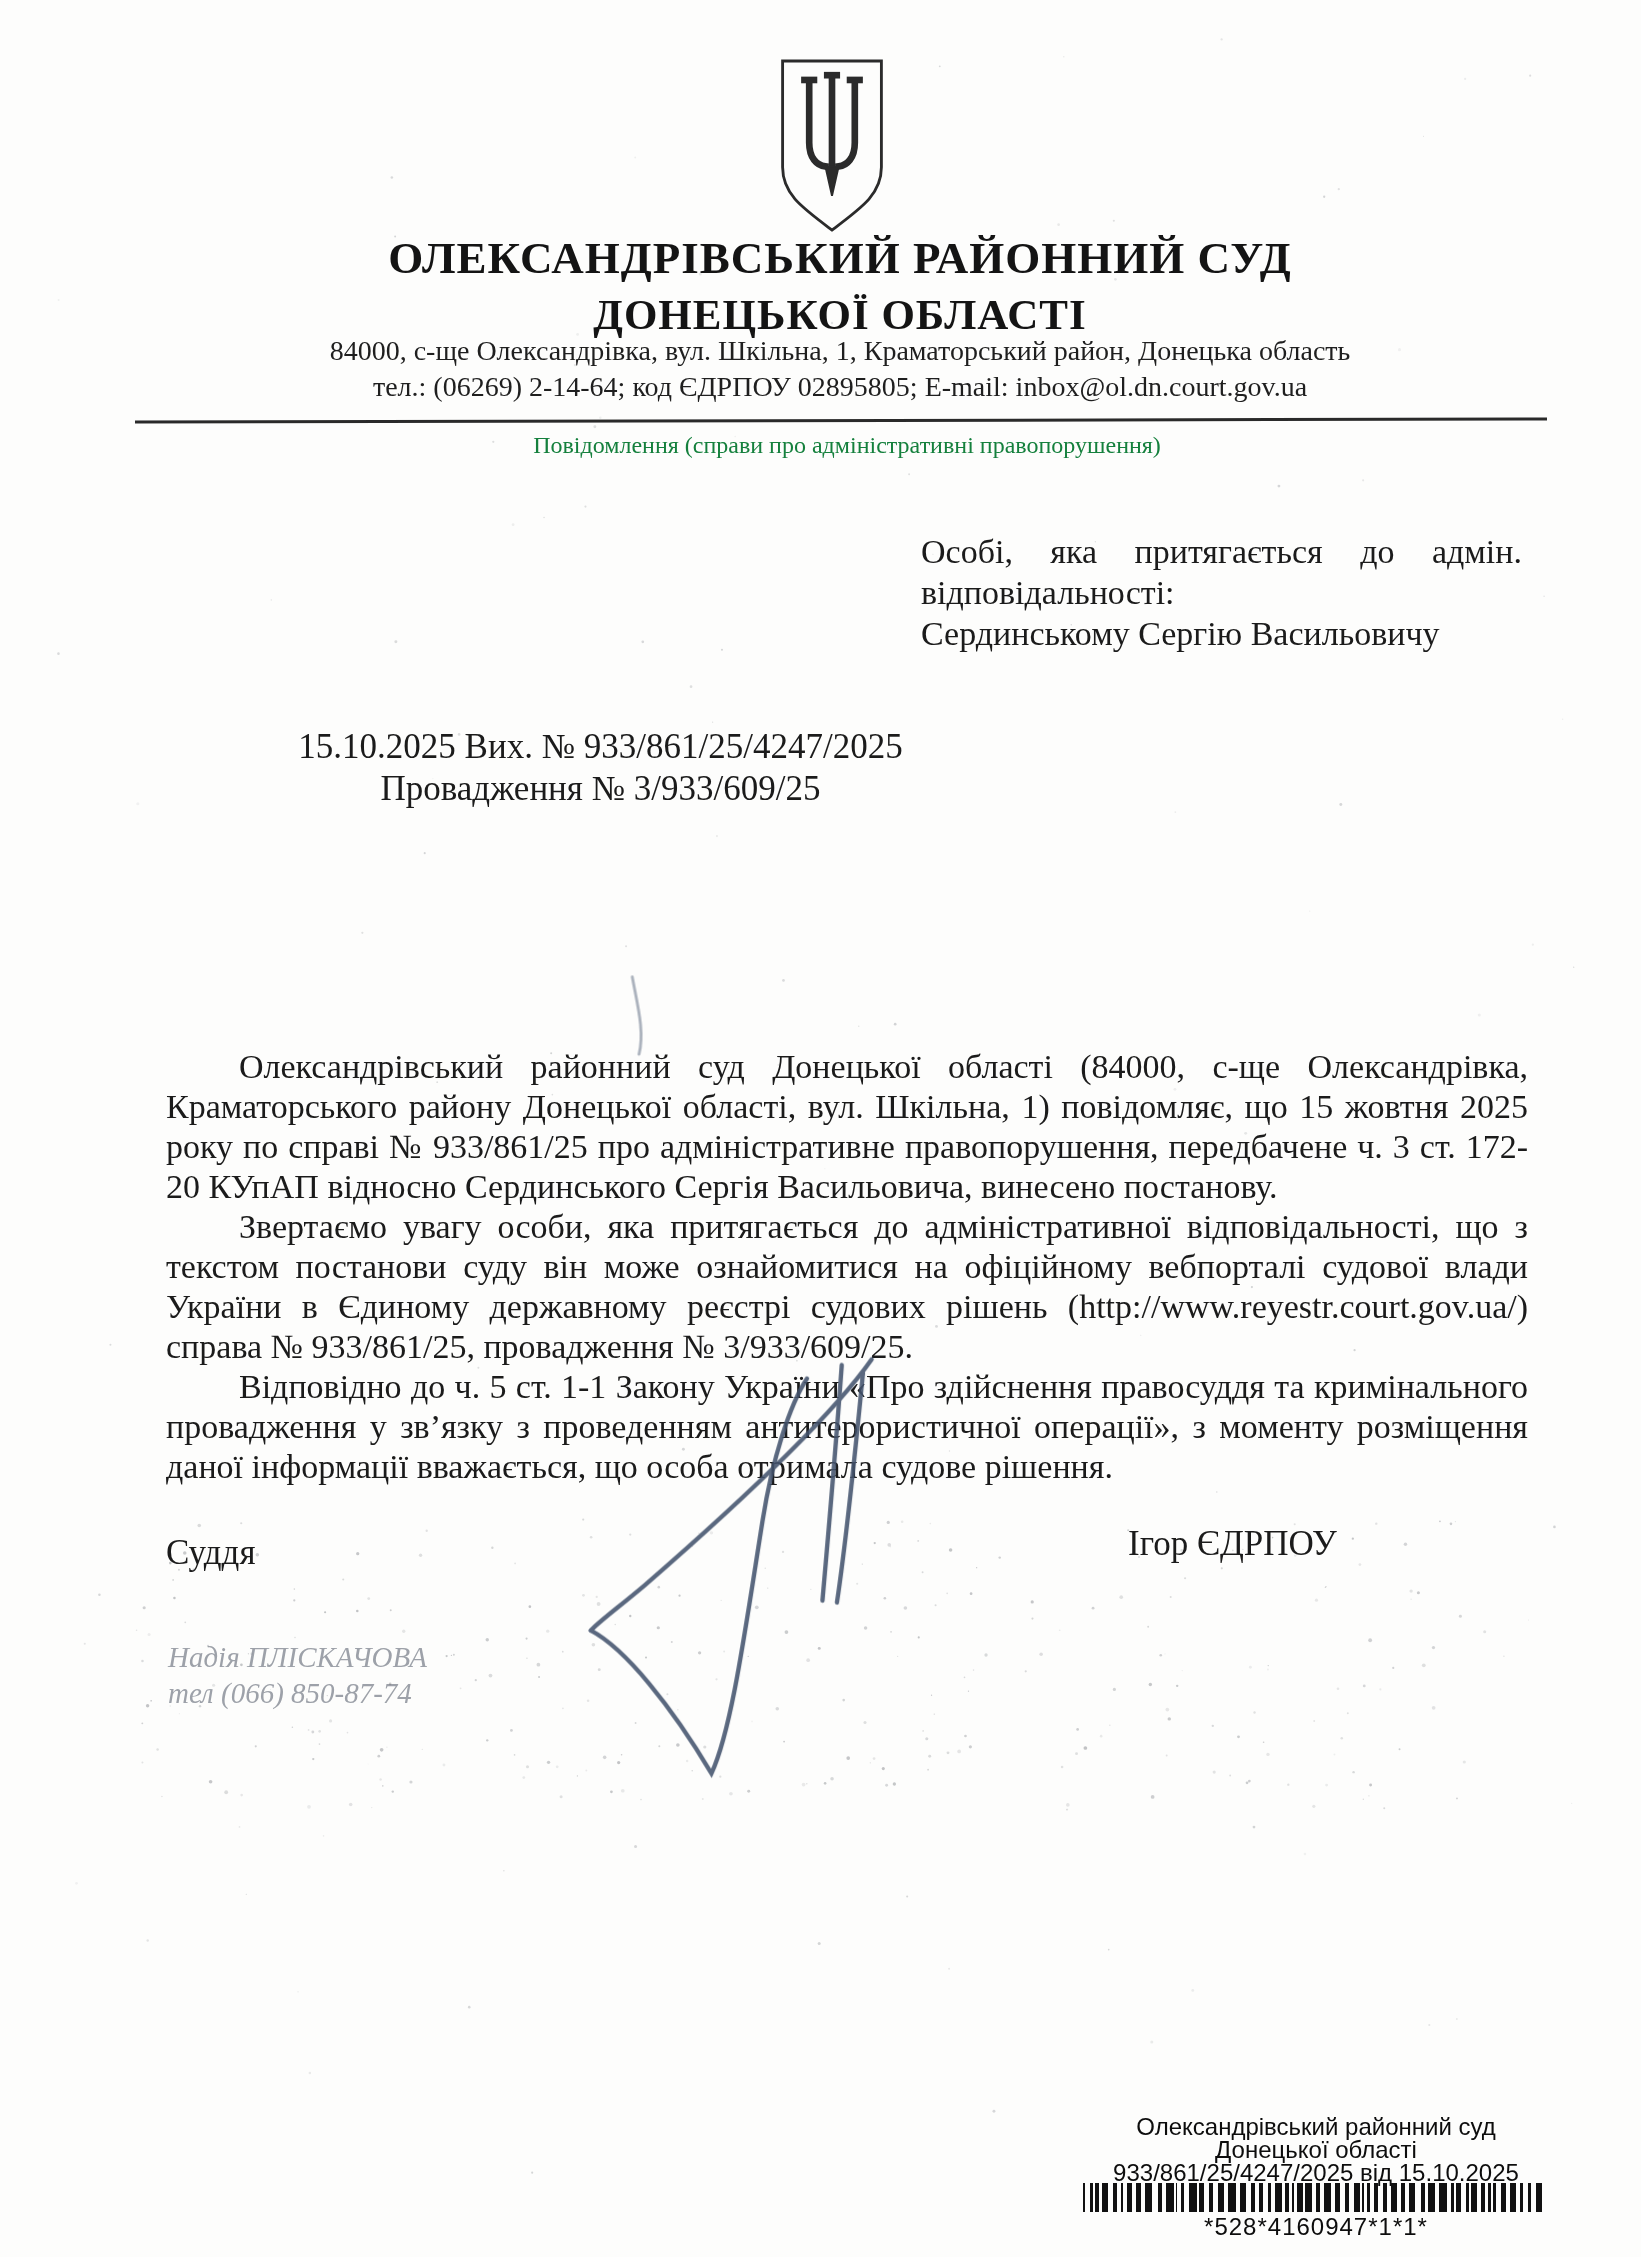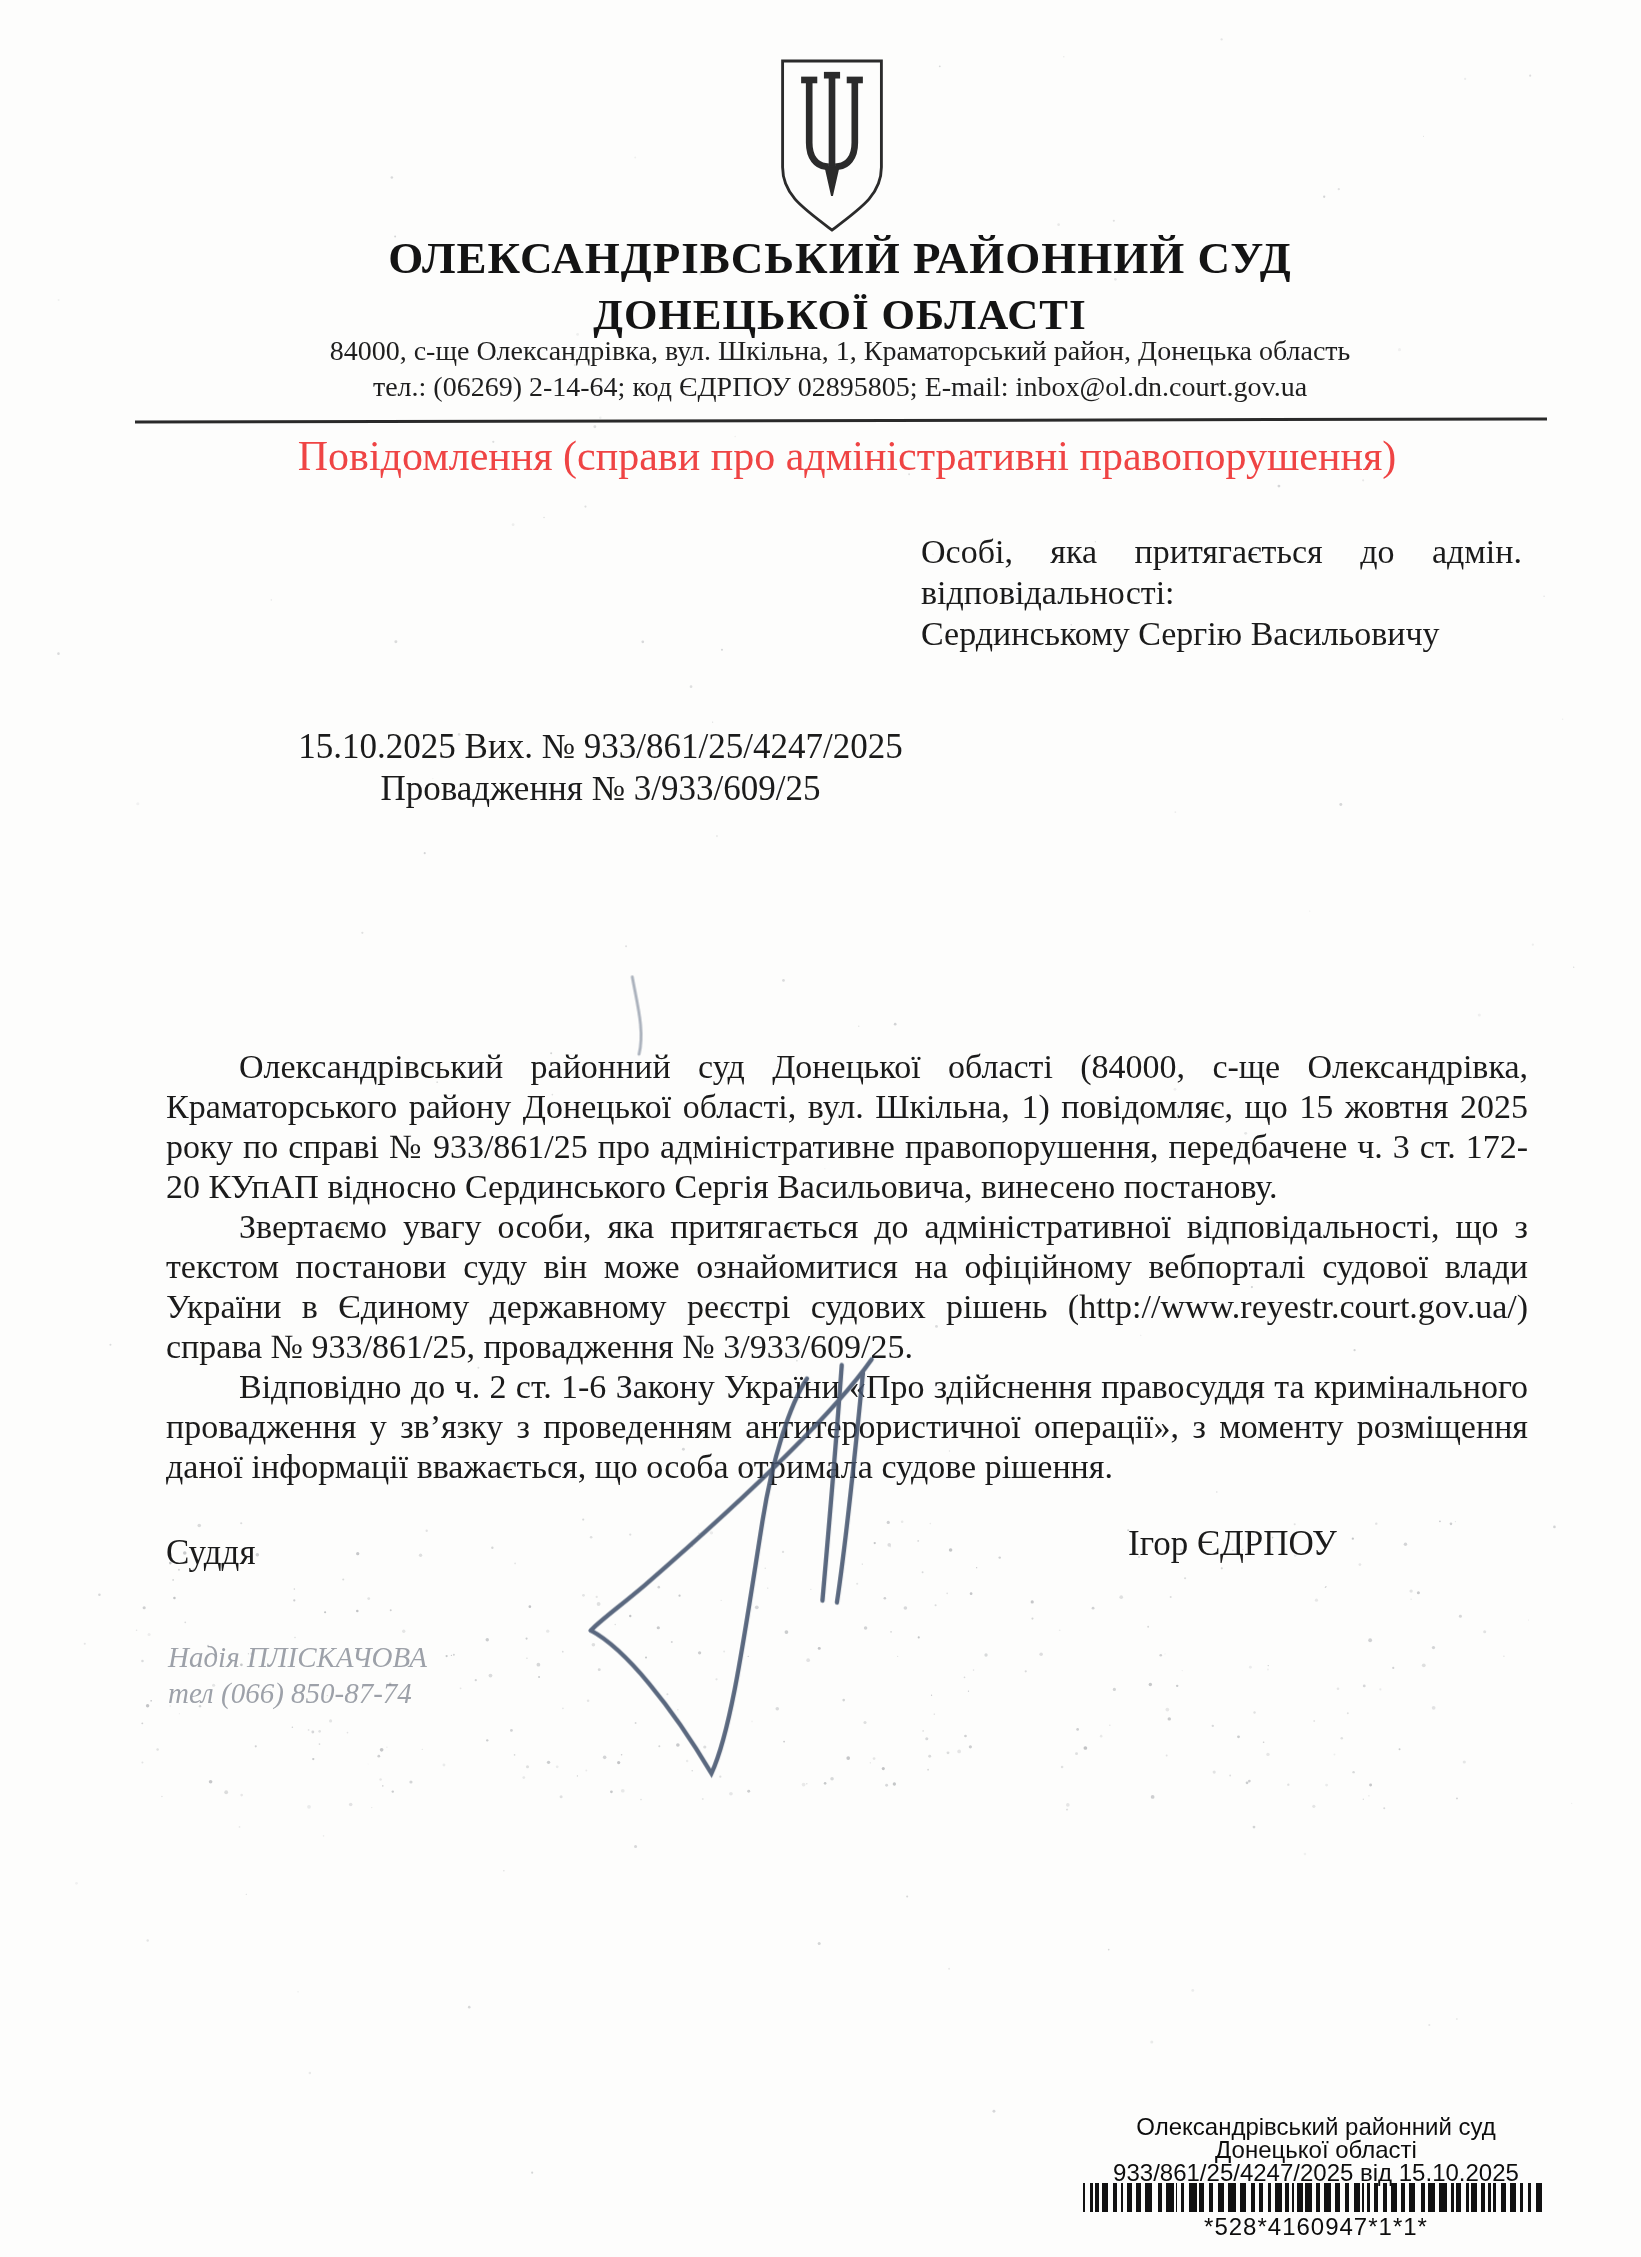--- a/index.html
+++ b/index.html
@@ -12,21 +12,21 @@
     color:#1b1b1b;
   }
   .abs{position:absolute;}
   
   .emblem{left:775px;top:55px;width:114px;height:181px;}
   .court-name-1{left:0;top:232px;width:1680px;text-align:center;font-size:45px;font-weight:bold;letter-spacing:1px;color:#141414;}
   .court-name-2{left:0;top:290px;width:1680px;text-align:center;font-size:43px;font-weight:bold;letter-spacing:1px;color:#141414;}
   .addr{left:0;top:335px;width:1680px;text-align:center;font-size:28px;color:#1f1f1f;}
   .contact{left:0;top:371px;width:1680px;text-align:center;font-size:28px;color:#1f1f1f;}
   .rule{left:135px;top:419px;width:1412px;height:2.9px;background:#2a2a2a;transform:rotate(-0.12deg);}
-  .subject{left:166px;top:432px;width:1362px;text-align:center;font-size:42px;color:#ef4444;}
+  .subject{left:166px;top:432px;width:1362px;text-align:center;font-size:24px;color:#15803d;}
   
   .recipient{left:921px;top:531px;width:601px;font-size:34px;line-height:41px;}
   .recipient .l1{text-align:justify;text-align-last:justify;}
   
   .reference{left:166px;top:726px;width:869px;font-size:35px;line-height:42px;text-align:center;}
   
   .announce{left:166px;top:882px;width:869px;font-size:34px;line-height:40px;}
   
   .bodytext{left:166px;top:1047px;width:1362px;font-size:34px;line-height:40px;}
   .bodytext p{margin:0;text-align:justify;text-indent:73px;}
@@ -78,21 +78,21 @@
 
   <div class="abs reference">
     <div>15.10.2025 Вих. № 933/861/25/4247/2025</div>
     <div>Провадження № 3/933/609/25</div>
   </div>
 
 
   <div class="abs bodytext">
     <p>Олександрівський районний суд Донецької області (84000, с-ще Олександрівка, Краматорського району Донецької області, вул. Шкільна, 1) повідомляє, що 15 жовтня 2025 року по справі № 933/861/25 про адміністративне правопорушення, передбачене ч. 3 ст. 172-20 КУпАП відносно Сердинського Сергія Васильовича, винесено постанову.</p>
     <p>Звертаємо увагу особи, яка притягається до адміністративної відповідальності, що з текстом постанови суду він може ознайомитися на офіційному вебпорталі судової влади України в Єдиному державному реєстрі судових рішень (http://www.reyestr.court.gov.ua/) справа № 933/861/25, провадження № 3/933/609/25.</p>
-    <p>Відповідно до ч. 2 ст. 1-6 Закону України «Про здійснення правосуддя та кримінального провадження у зв’язку з проведенням антитерористичної операції», з моменту розміщення даної інформації вважається, що особа отримала судове рішення.</p>
+    <p>Відповідно до ч. 5 ст. 1-1 Закону України «Про здійснення правосуддя та кримінального провадження у зв’язку з проведенням антитерористичної операції», з моменту розміщення даної інформації вважається, що особа отримала судове рішення.</p>
   </div>
 
   <div class="abs judge-label">Суддя</div>
   <div class="abs judge-name">Ігор ЄДРПОУ</div>
 
   <div class="abs clerk">
     <div>Надія ПЛІСКАЧОВА</div>
     <div>тел (066) 850-87-74</div>
   </div>
 

